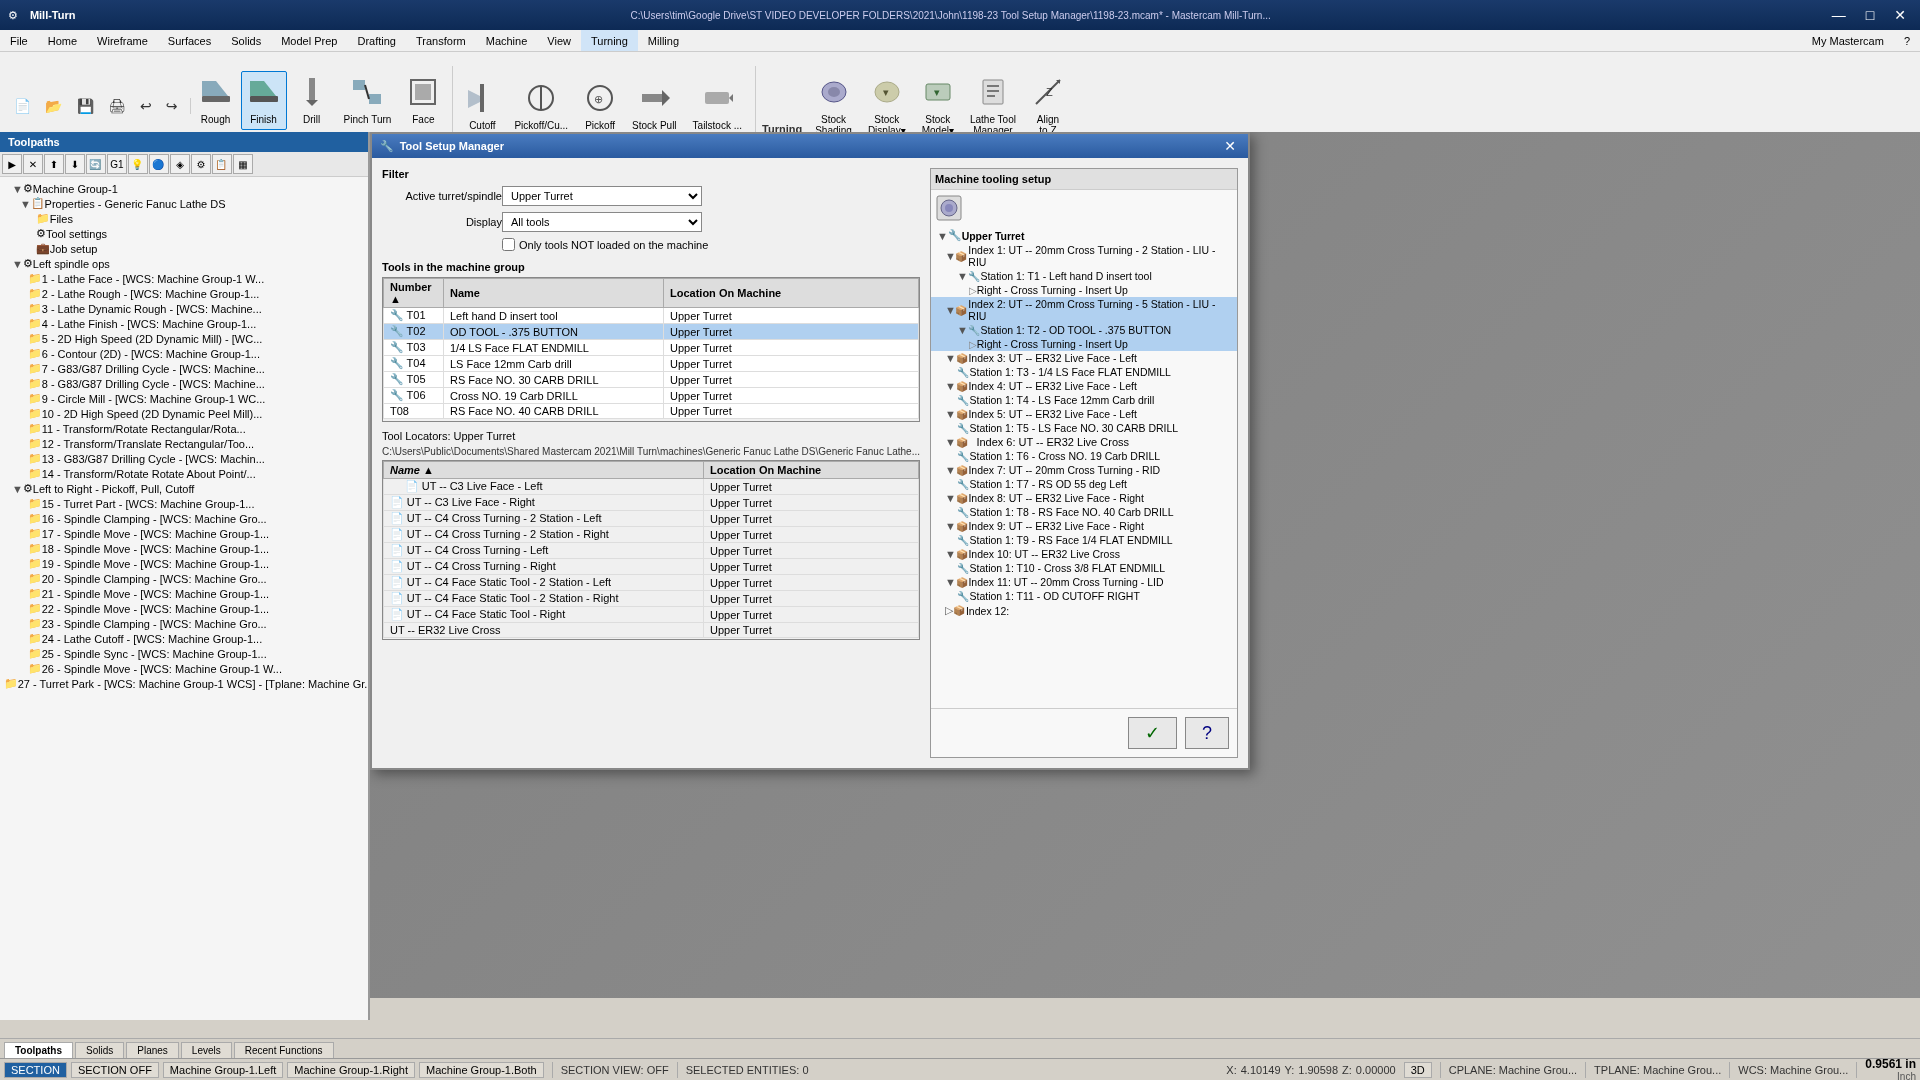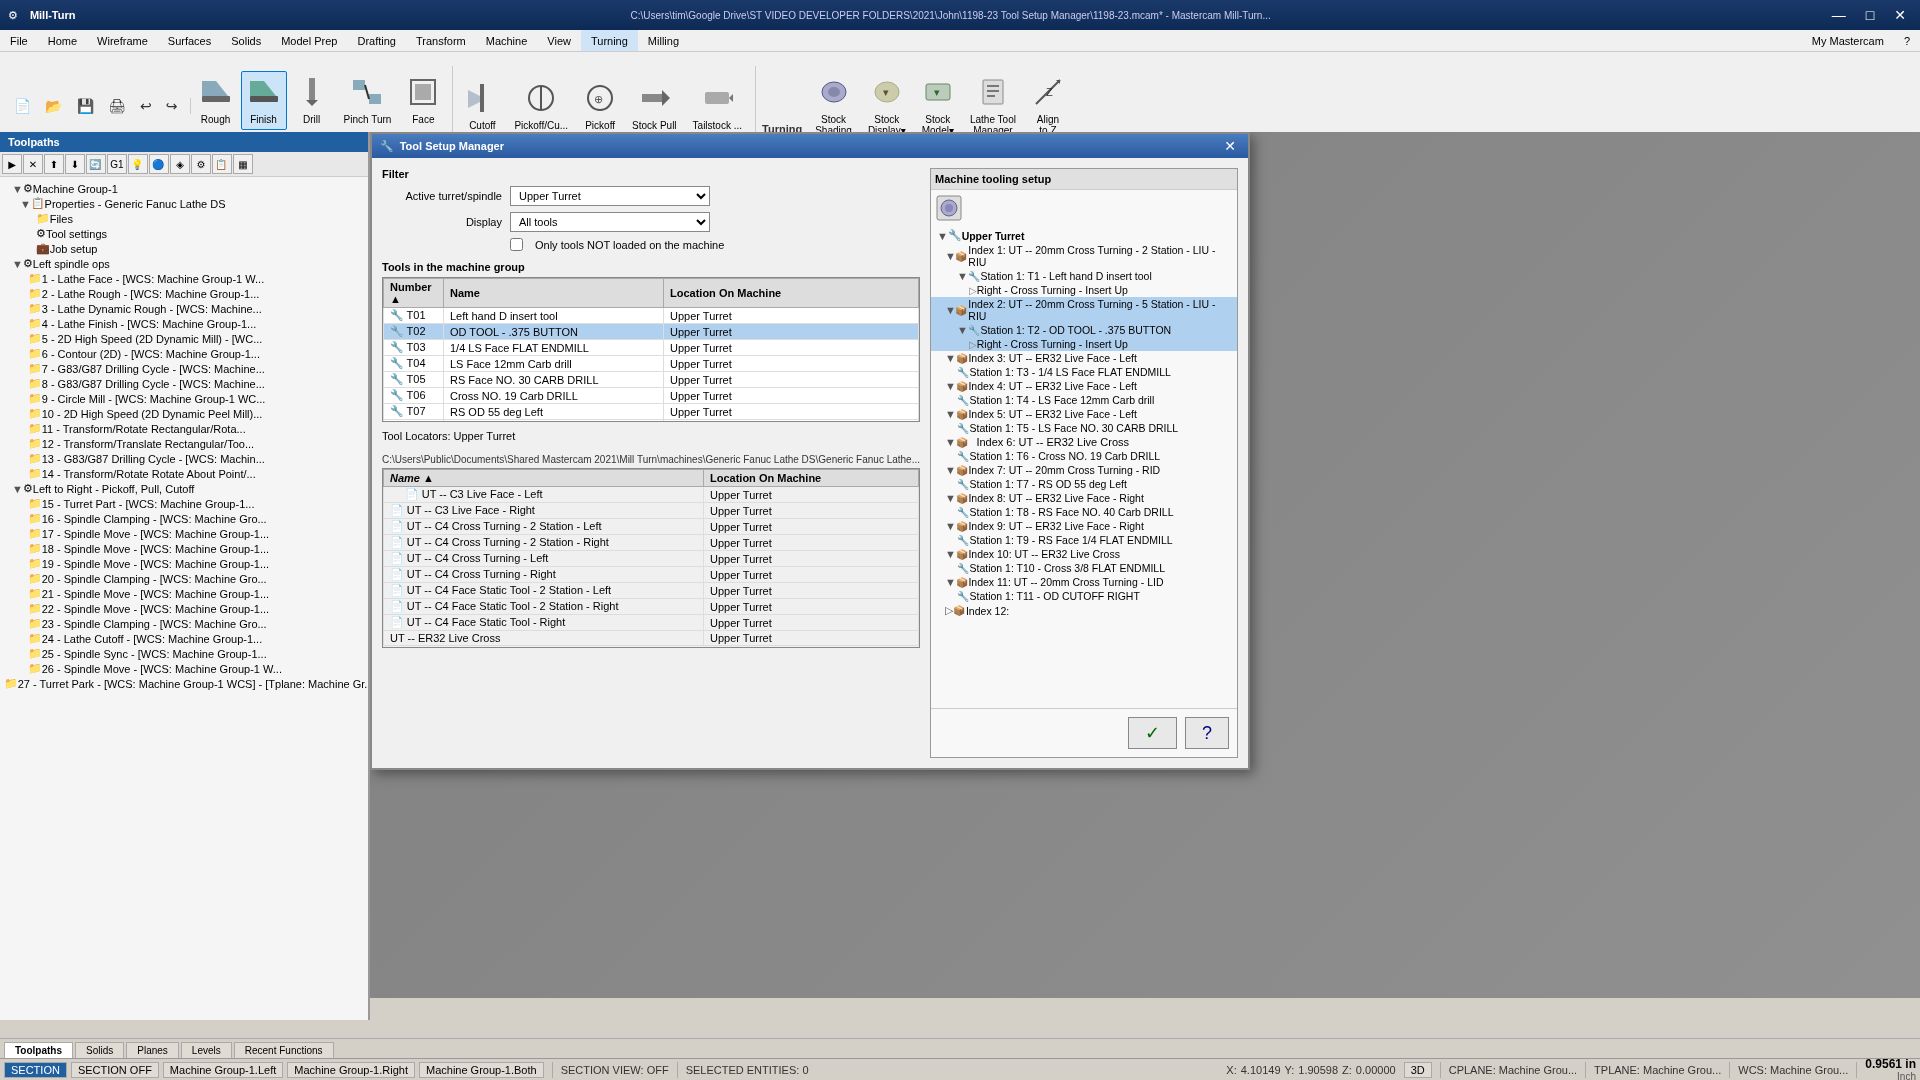--- a/index.html
+++ b/index.html
@@ -136,21 +136,21 @@
       border: none;
       color: white;
       cursor: pointer;
       font-size: 14px;
       padding: 0 4px;
     }
     .dialog-body { padding: 10px; }
 
     
     .filter-section { margin-bottom: 10px; }
-    .filter-row { display: flex; align-items: center; gap: 8px; margin-bottom: 6px; }
+    .filter-row { display: flex; align-items: center; margin-bottom: 6px; }
     .filter-label { width: 120px; text-align: right; font-size: 11px; }
     .filter-select {
       width: 200px;
       padding: 2px 4px;
       border: 1px solid #888;
       background: white;
       font-size: 11px;
     }
     .filter-checkbox { margin-right: 4px; }
 
@@ -171,21 +171,21 @@
       cursor: pointer;
     }
     .tools-table td {
       border: 1px solid #ddd;
       padding: 1px 6px;
       font-size: 11px;
     }
     .tools-table tr.selected { background: #b0d0f0; }
 
     
-    .tool-locators-label { font-size: 11px; margin: 6px 0 12px 0; }
+    .tool-locators-label { font-size: 11px; margin: 6px 0 4px 0; }
     .right-panel-header { font-size: 11px; font-weight: bold; padding: 4px; border-bottom: 1px solid #ccc; background: #e0e0e0; }
     .right-panel-icon { padding: 4px; }
     .mtree-item { padding: 1px 2px; cursor: pointer; display: flex; align-items: center; }
     .mtree-item.selected { background: #b0d0f0; }
 
     
     .dialog-columns { display: flex; gap: 10px; }
     .dialog-left { flex: 1; }
     .dialog-right { width: 370px; border: 1px solid #999; background: #f8f8f8; }
 
@@ -736,25 +736,20 @@
                     <td><span style="color:#008800">🔧</span> T05</td>
                     <td>RS Face NO. 30 CARB DRILL</td>
                     <td>Upper Turret</td>
                   </tr>
                   <tr>
                     <td><span style="color:#008800">🔧</span> T06</td>
                     <td>Cross NO. 19 Carb DRILL</td>
                     <td>Upper Turret</td>
                   </tr>
                   <tr>
-                    <td><span style="color:#008800">🔧</span> T07</td>
-                    <td>RS OD 55 deg Left</td>
-                    <td>Upper Turret</td>
-                  </tr>
-                  <tr>
                     <td> T08</td>
                     <td>RS Face NO. 40 CARB DRILL</td>
                     <td>Upper Turret</td>
                   </tr>
 
                 </tbody>
               </table>
             </div>
           </div>
 

